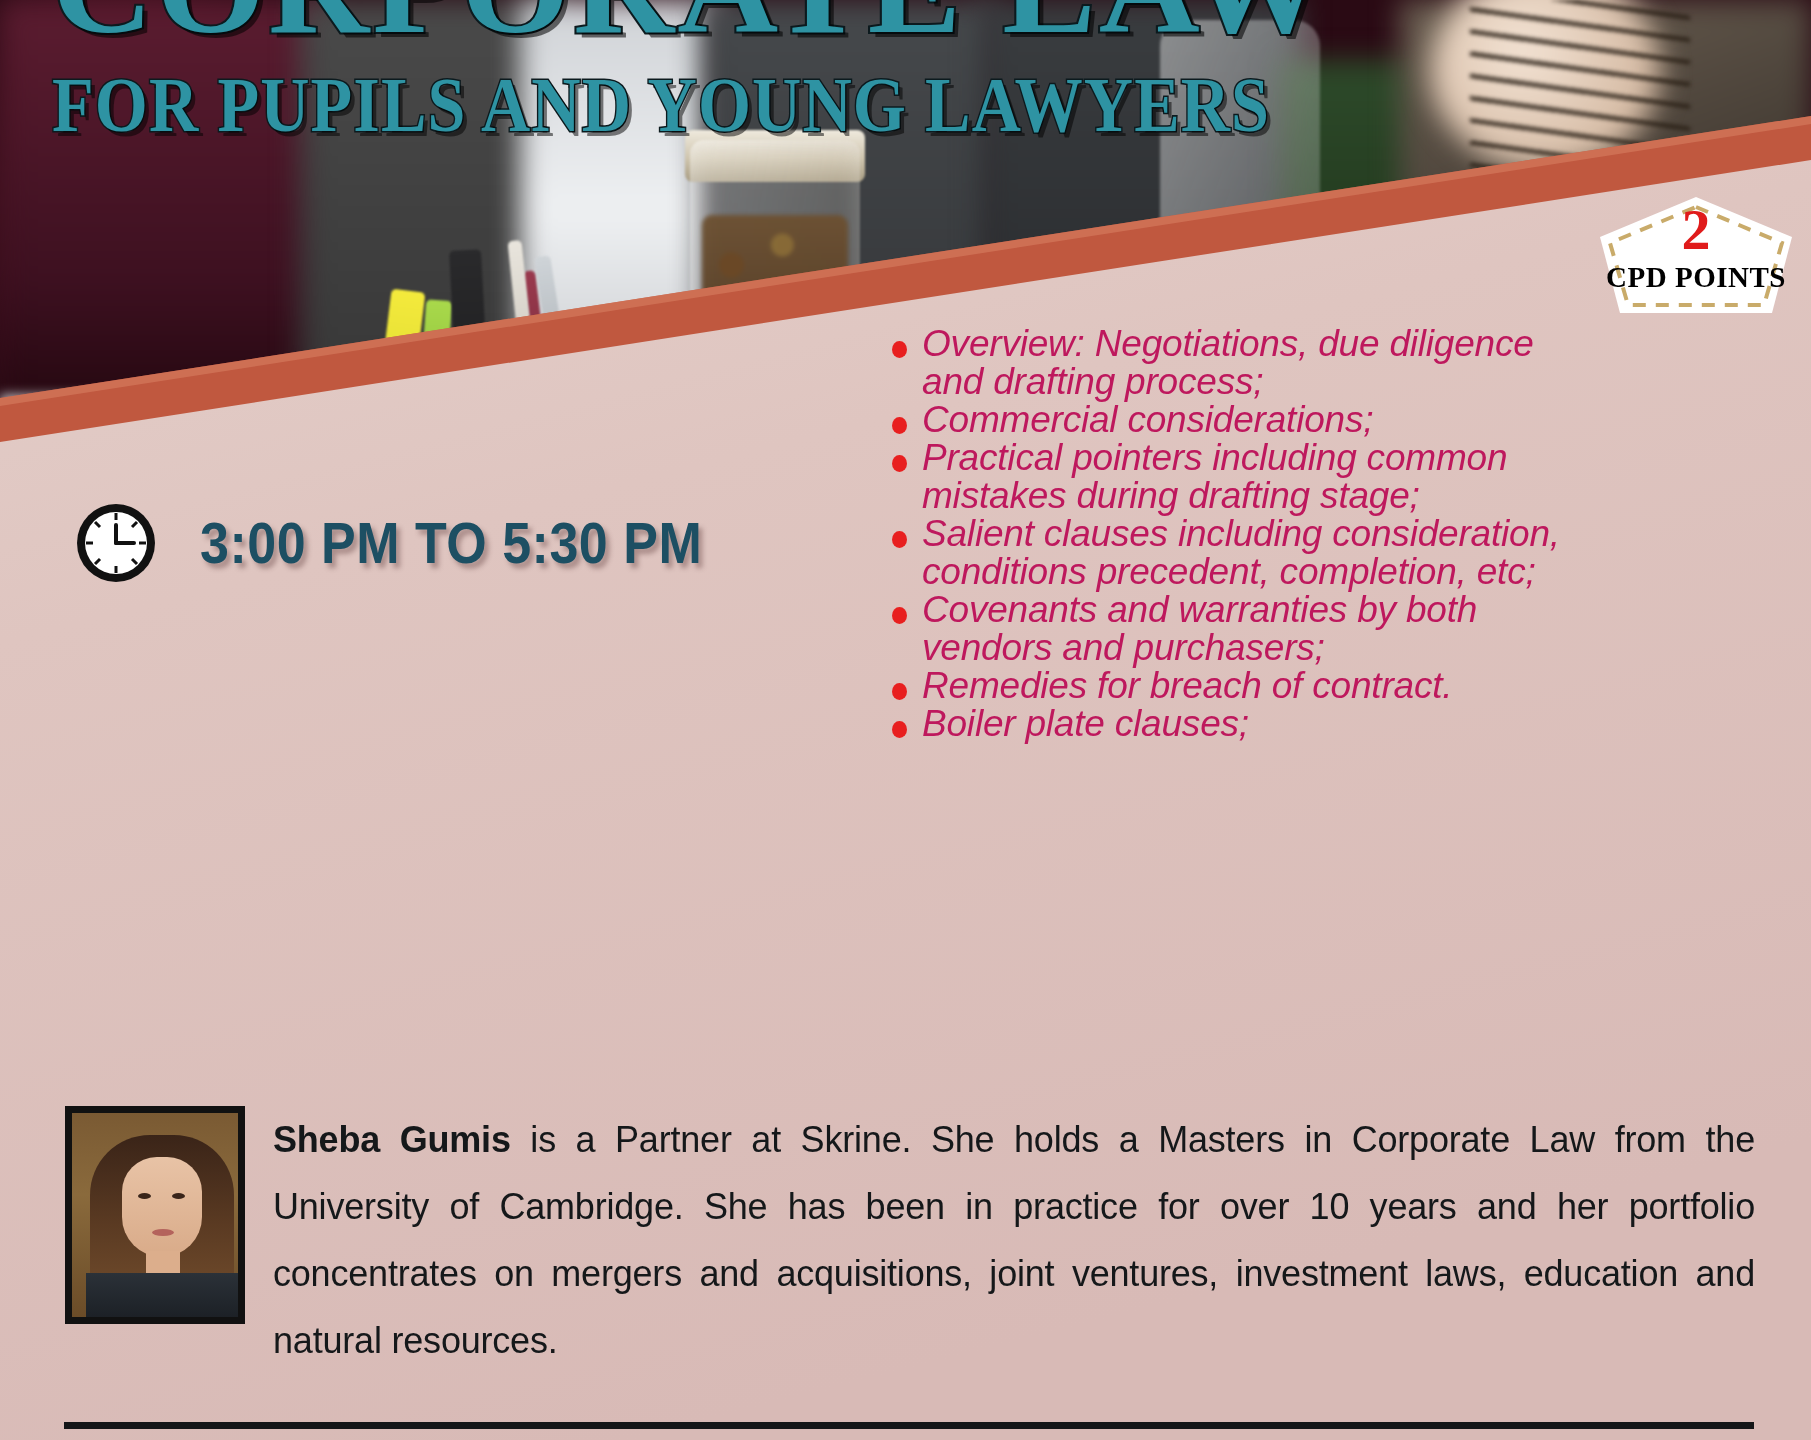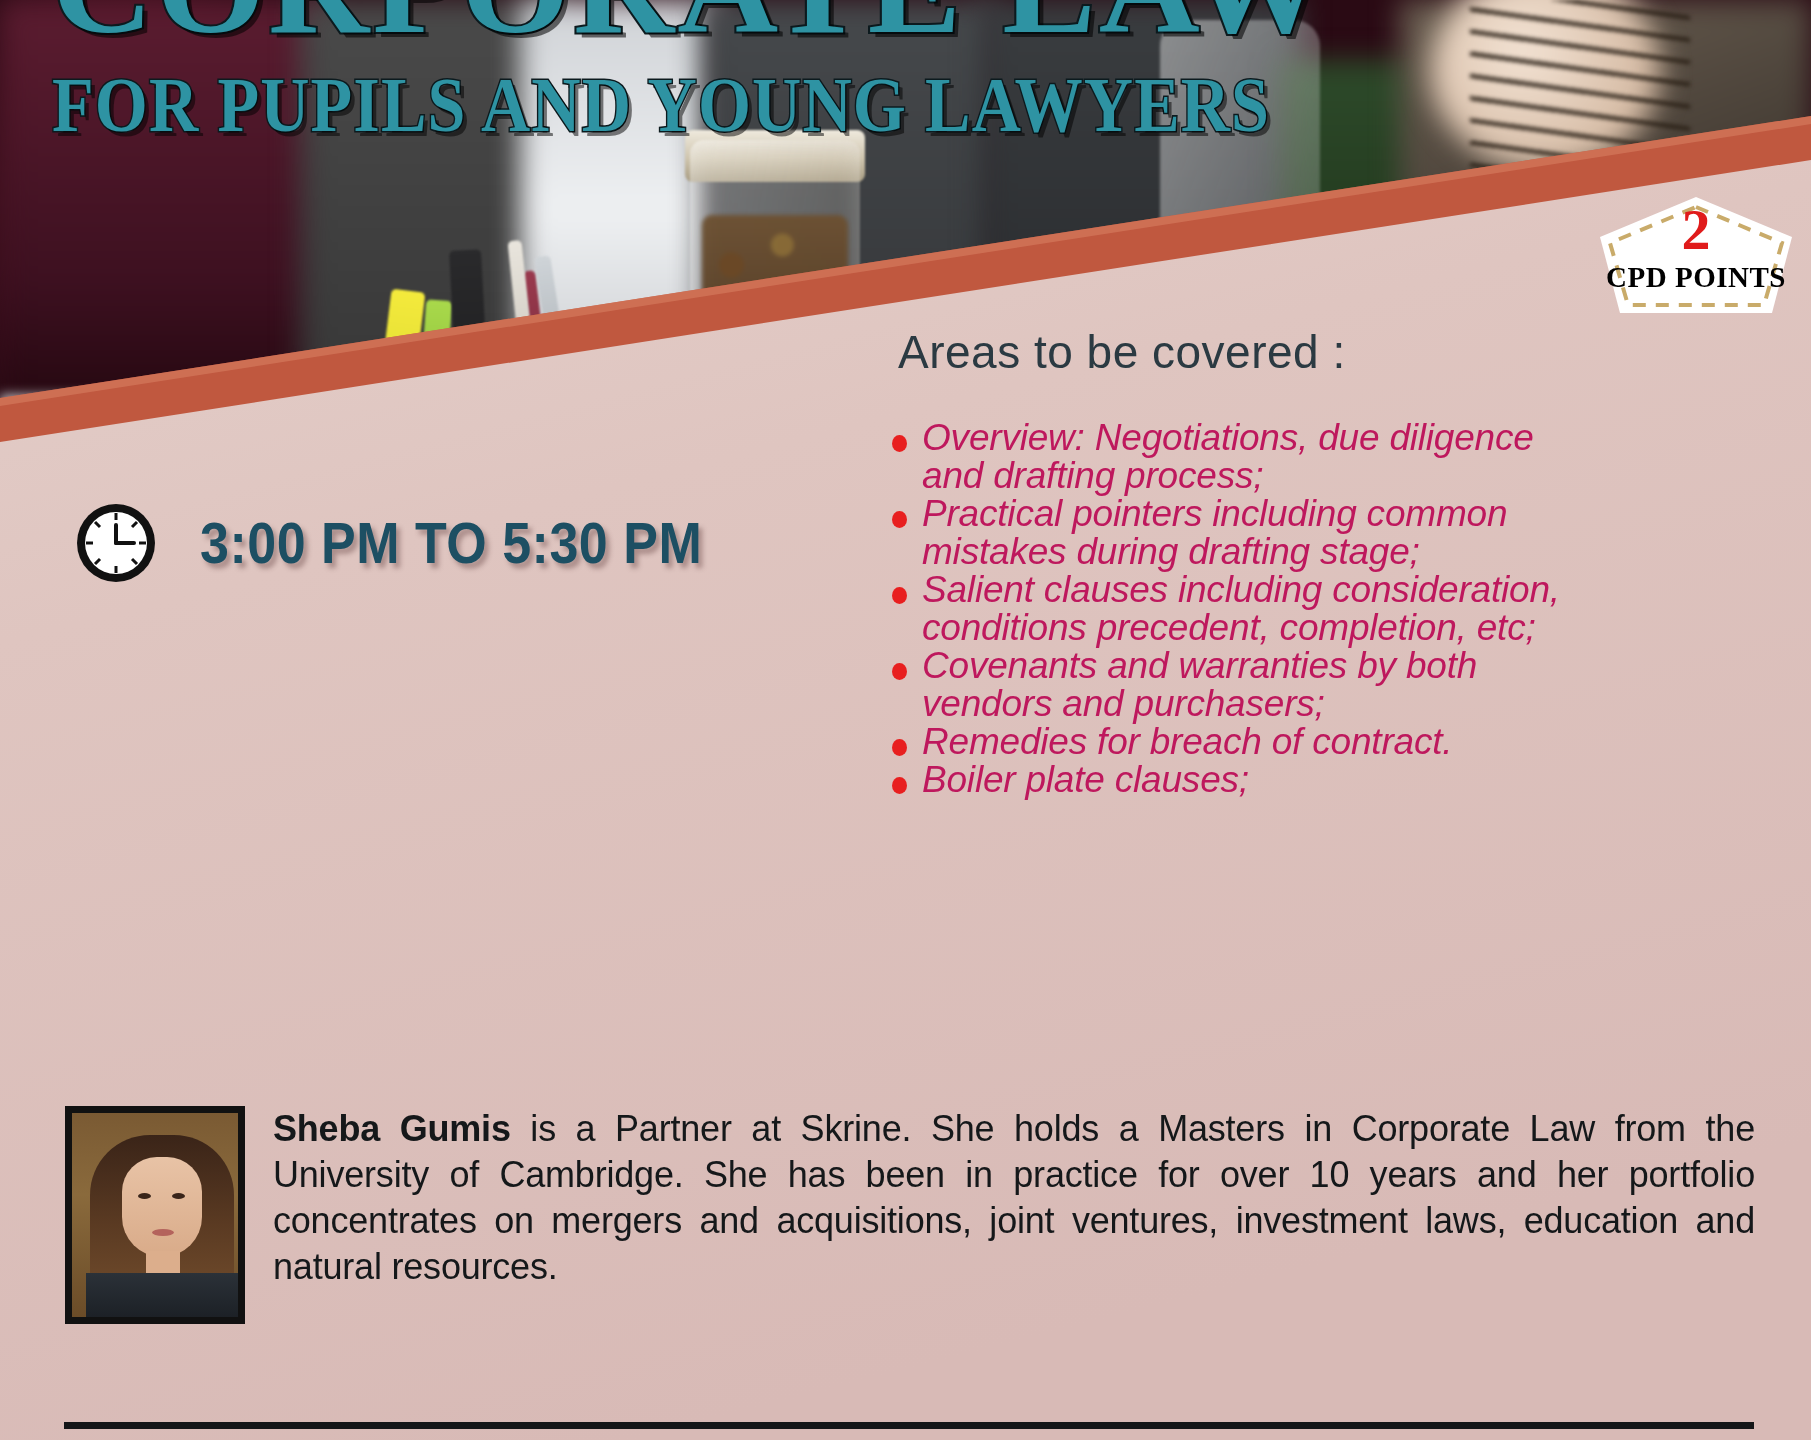--- a/index.html
+++ b/index.html
@@ -175,21 +175,21 @@
   #bio-photo .face{position:absolute;left:50px;top:44px;width:80px;height:100px;border-radius:40px 40px 46px 46px;
     background:linear-gradient(180deg,#e8c3a6,#d9ab89);}
   #bio-photo .eyeL{position:absolute;left:66px;top:80px;width:13px;height:6px;border-radius:50%;background:#3a251a;}
   #bio-photo .eyeR{position:absolute;left:100px;top:80px;width:13px;height:6px;border-radius:50%;background:#3a251a;}
   #bio-photo .lips{position:absolute;left:80px;top:116px;width:22px;height:7px;border-radius:50%;background:#b4635c;}
   #bio-photo .body{position:absolute;left:14px;top:160px;width:152px;height:60px;
     background:linear-gradient(180deg,#2b3138,#171b20);}
   #bio-photo .neck{position:absolute;left:74px;top:138px;width:34px;height:30px;background:#dcae8c;}
   #bio-text{
     flex:1;font-family:"Liberation Sans", sans-serif;
-    font-size:36px;line-height:46px;color:#15181a;text-align:justify;letter-spacing:-.2px;
+    font-size:36px;line-height:67px;color:#15181a;text-align:justify;letter-spacing:-.2px;
   }
   #bio-text b{font-weight:700;}
 
   #bottom-divider{position:absolute;left:64px;top:1422px;width:1690px;height:7px;background:#141618;z-index:9;}
 </style>
 </head>
 <body>
 
 <div id="header-photo">
   <div class="bg-band bd-darkleft"></div>
@@ -266,23 +266,23 @@
         <line x1="42" y1="42" x2="60" y2="42" stroke="#111" stroke-width="4" stroke-linecap="round"></line>
       </svg>
     </div>
     <div class="info-text">3:00 PM TO 5:30 PM</div>
   </div>
 
 
 </div>
 
 <div id="areas">
-  <div id="areas-heading">Areas to be covered :</div>
   <div id="areas-items">
     <div class="area-item">Overview: Negotiations, due diligence and drafting process;</div>
+    <div class="area-item">Commercial considerations;</div>
     <div class="area-item">Practical pointers including common mistakes during drafting stage;</div>
     <div class="area-item">Salient clauses including consideration, conditions precedent, completion, etc;</div>
     <div class="area-item">Covenants and warranties by both vendors and purchasers;</div>
     <div class="area-item">Remedies for breach of contract.</div>
     <div class="area-item">Boiler plate clauses;</div>
   </div>
 </div>
 
 <div id="bio">
   <div id="bio-photo">

